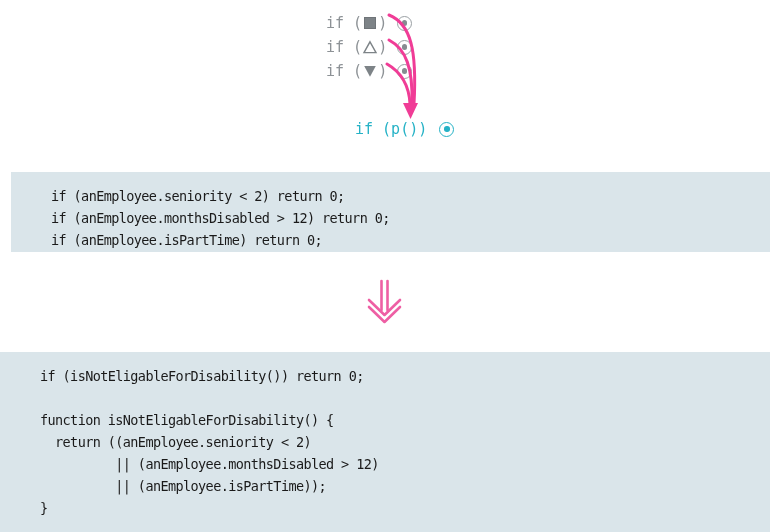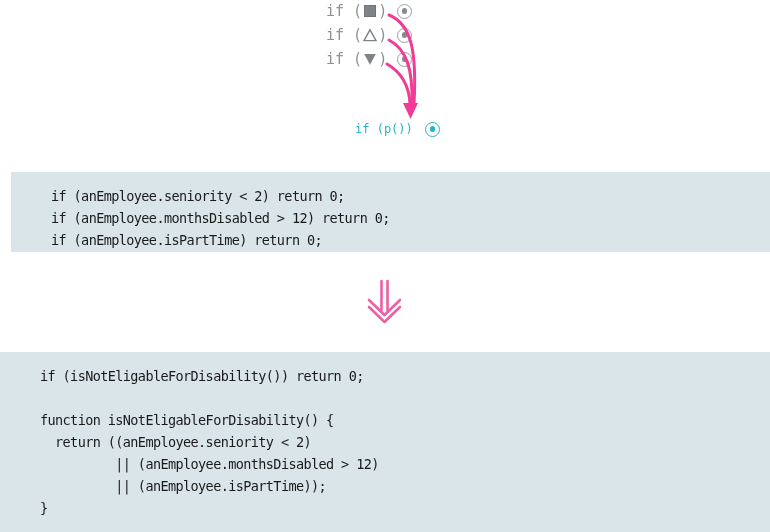--- a/index.html
+++ b/index.html
@@ -24,37 +24,38 @@
   }
   .page { position: absolute; inset: 0; }
 
   
   .diagram { position: absolute; left: 0; top: 0; width: 770px; height: 172px; }
   .d-row {
     position: absolute; left: 326px; height: 18px;
     display: flex; align-items: center;
     font-size: 15px; line-height: 18px;
     color: var(--gray-text);
+    margin-top: 12px;
   }
   .d-row.r1 { top: 2px; }
   .d-row.r2 { top: 26px; }
   .d-row.r3 { top: 50px; }
   .d-text { white-space: pre; }
   .shape { width: 16px; height: 16px; display: inline-block; }
   .circle-dot {
     width: 15px; height: 15px; margin-left: 10px;
     border: 1.5px solid var(--circle-gray); border-radius: 50%;
     display: inline-flex; align-items: center; justify-content: center;
     flex: 0 0 auto;
   }
   .circle-dot .dot { width: 5.5px; height: 5.5px; border-radius: 50%; background: var(--dot-gray); }
   .d-target {
     position: absolute; left: 355px; top: 120px; height: 18px;
     display: flex; align-items: center;
-    font-size: 12px; line-height: 18px;
+    font-size: 15px; line-height: 18px;
     color: var(--cyan);
   }
   .d-target .circle-dot { border-color: var(--cyan); margin-left: 12px; }
   .d-target .circle-dot .dot { background: var(--cyan); }
   .arrows-svg { position: absolute; left: 0; top: 0; width: 770px; height: 172px; pointer-events: none; }
   .arrows-svg path.curve { fill: none; stroke: var(--pink); stroke-width: 3; stroke-linecap: round; }
   .arrows-svg polygon.head { fill: var(--pink); }
 
   
   .code-block {

